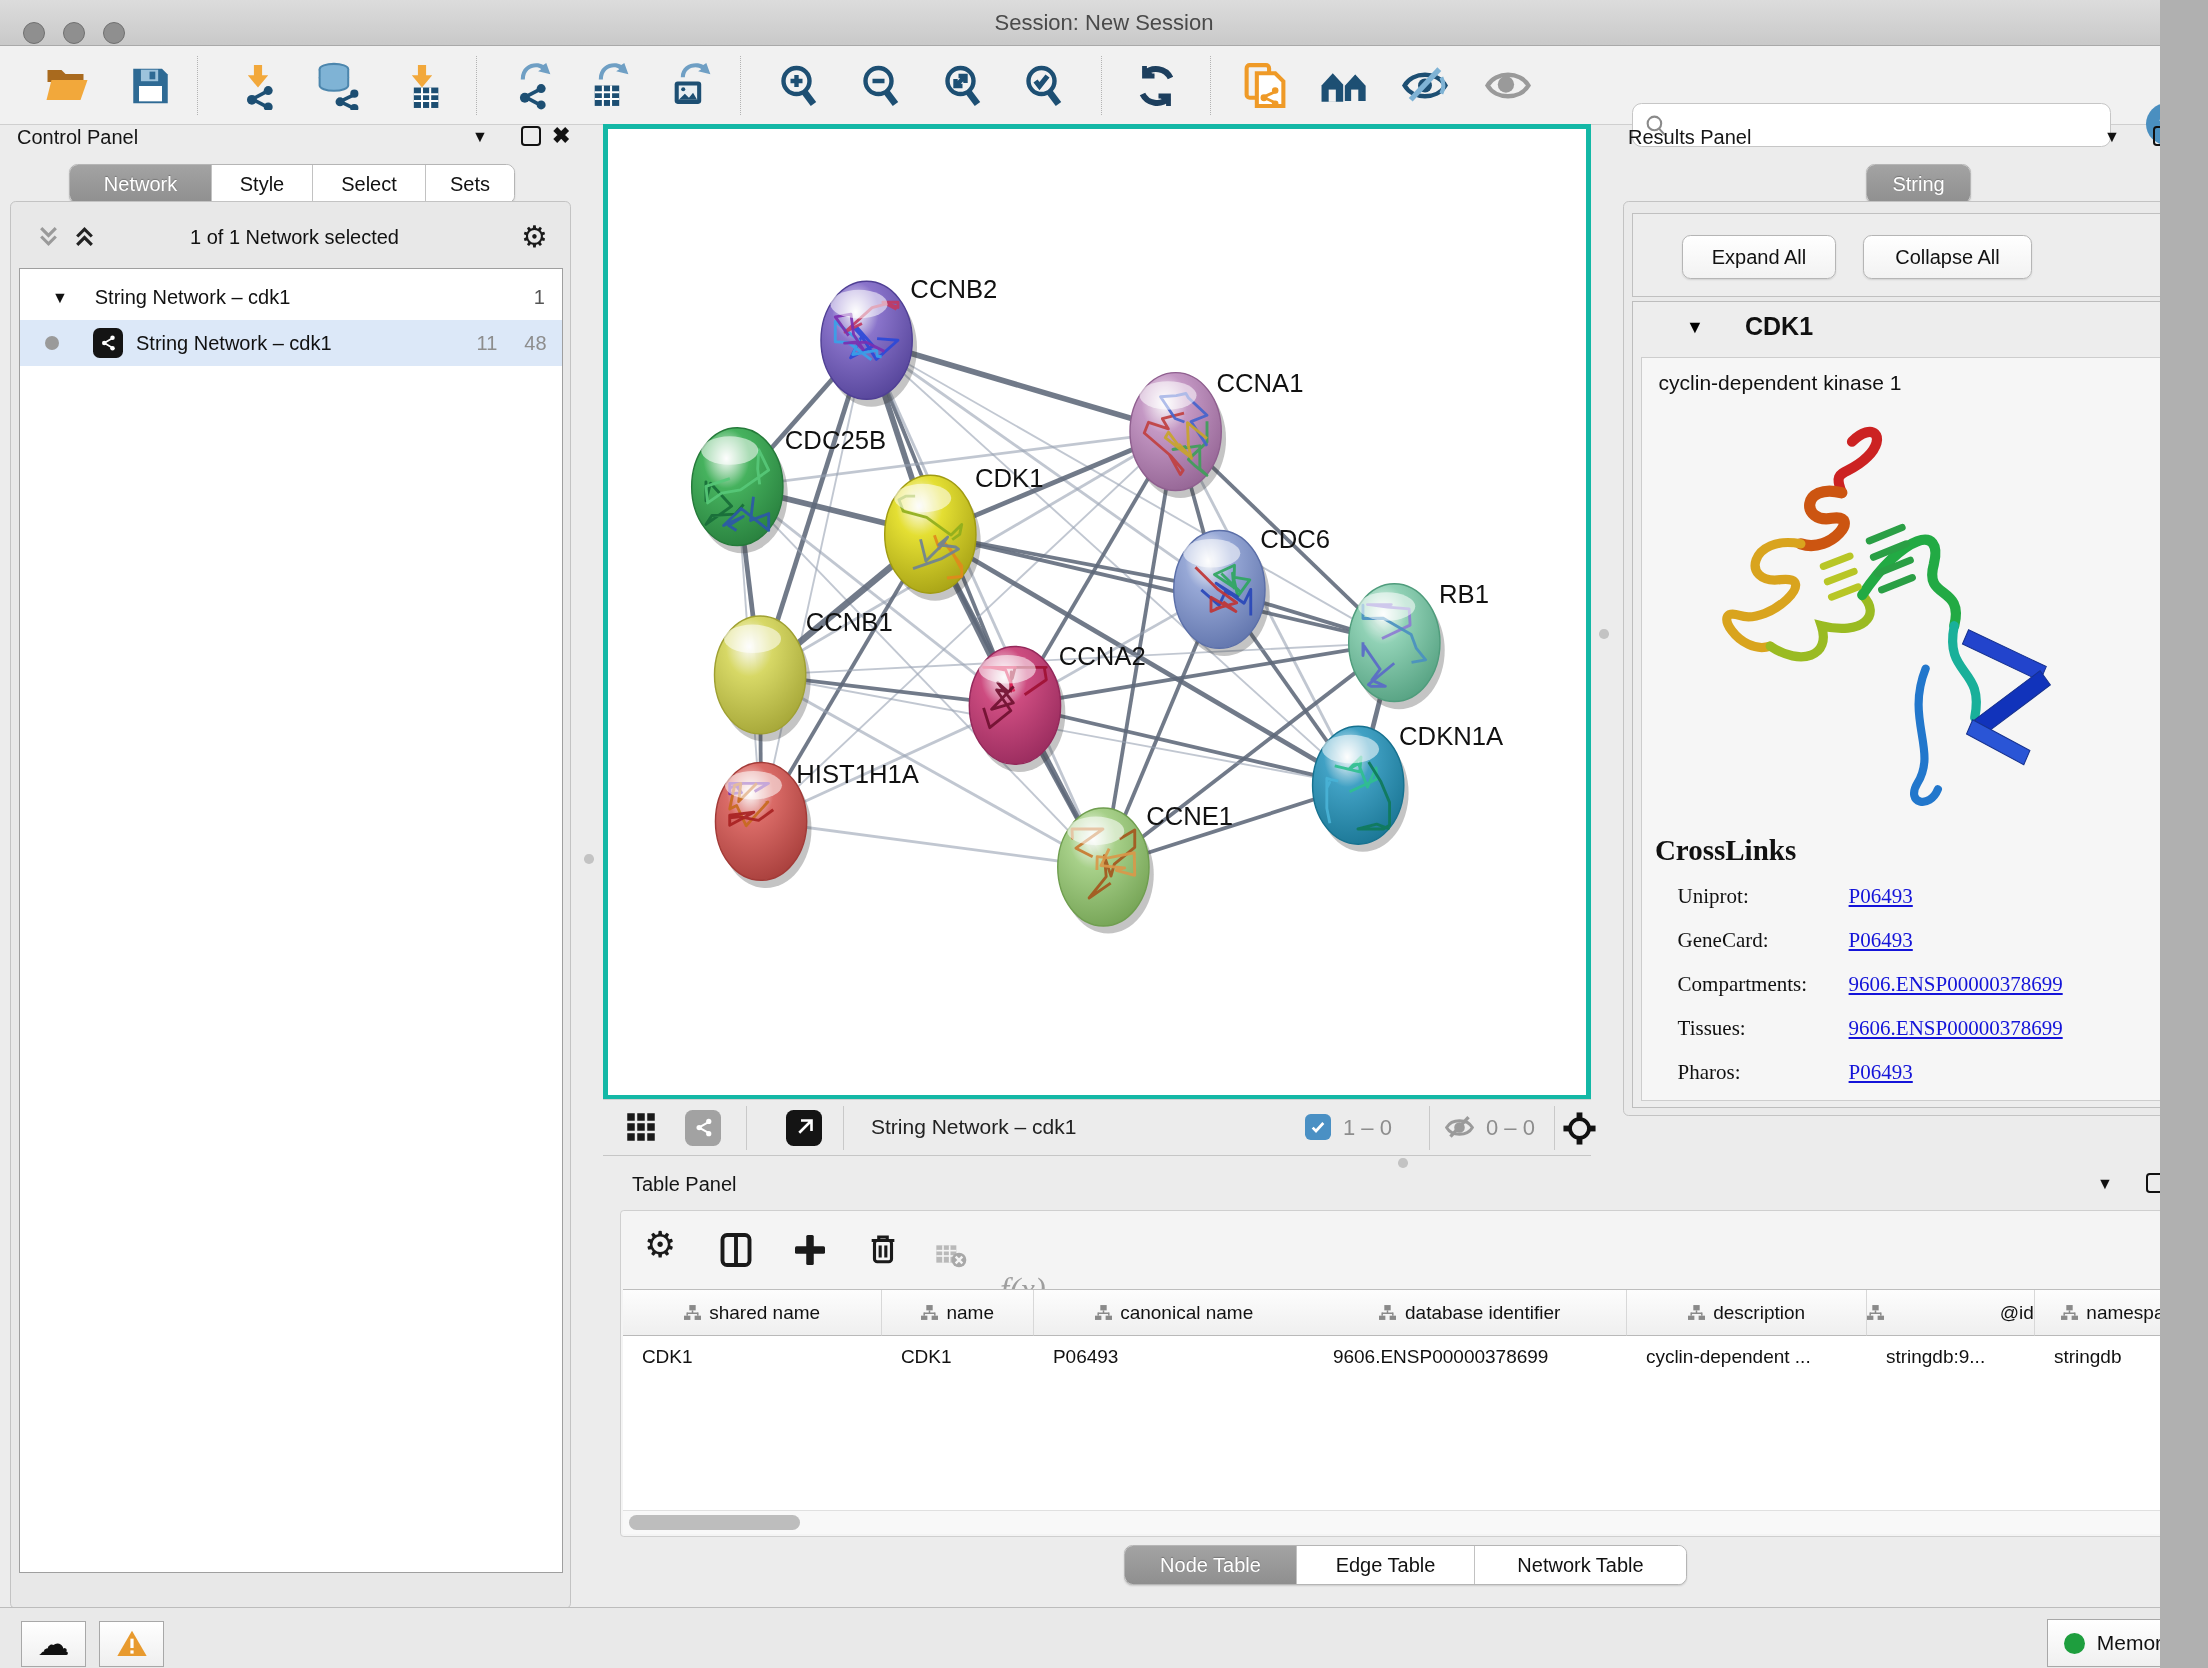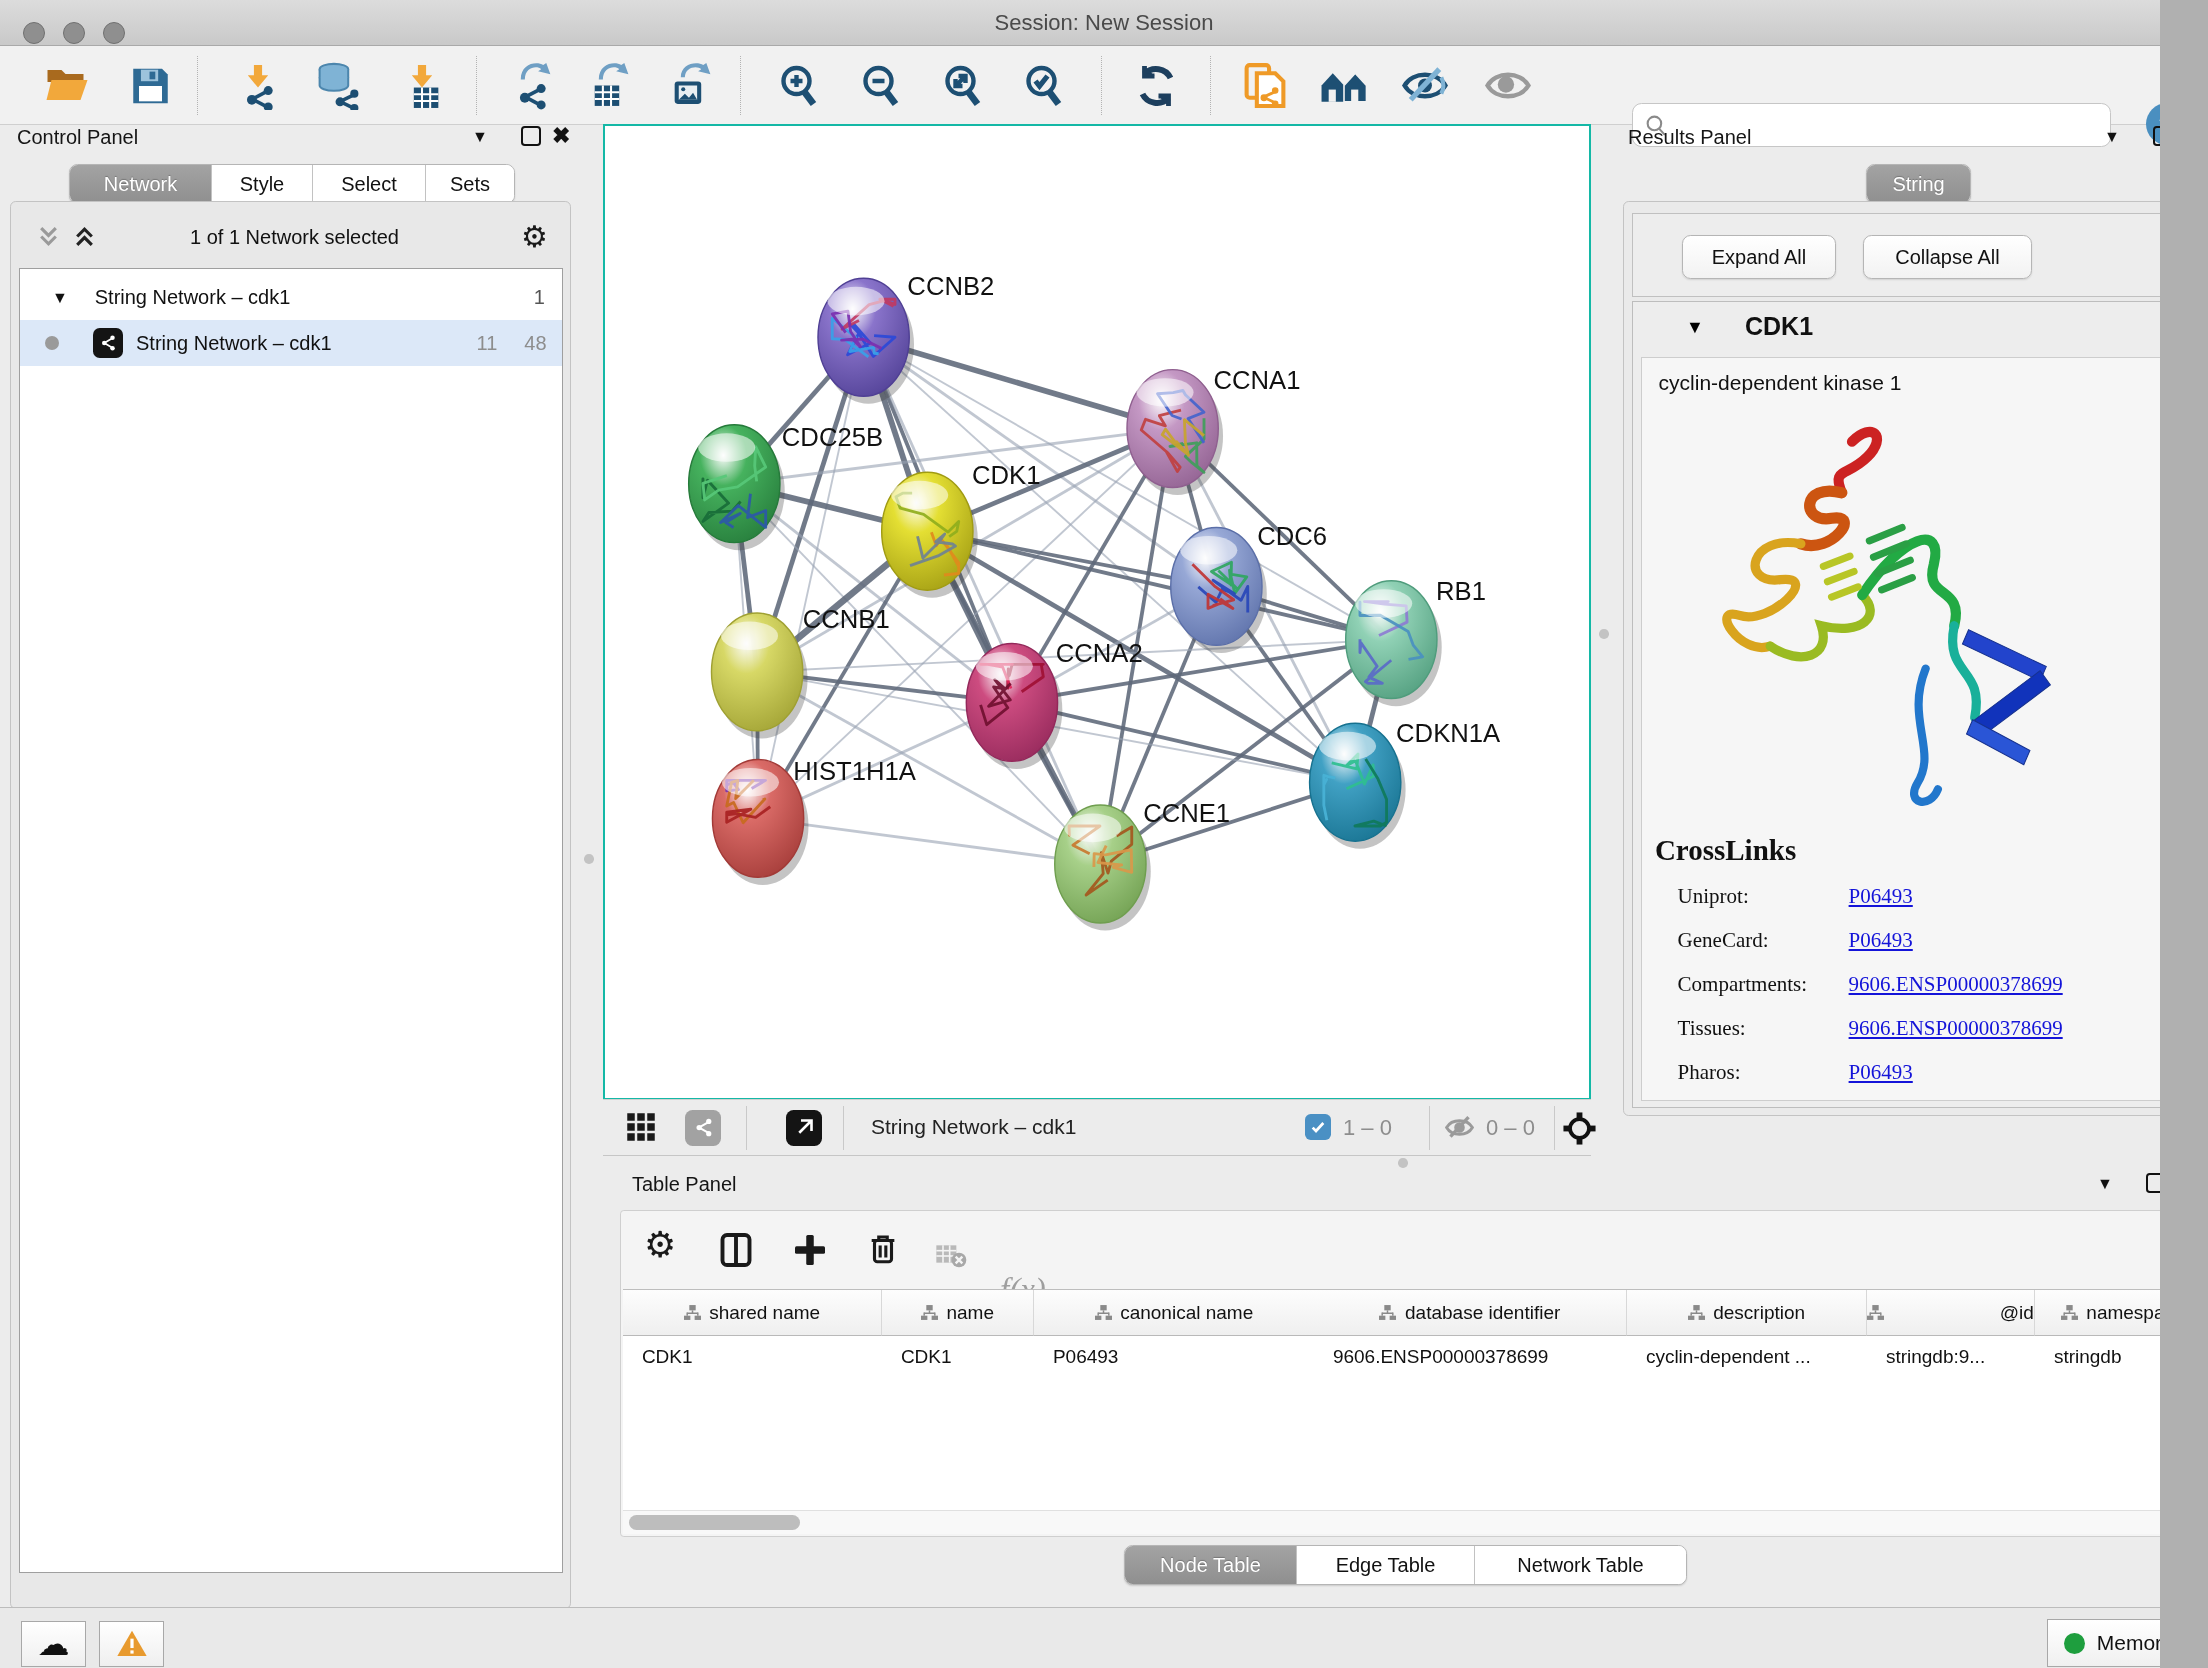--- a/index.html
+++ b/index.html
@@ -25,21 +25,21 @@
   .groupbox{position:absolute;background:#e8e8e8;border:1.4px solid #c3c3c3;border-radius:5.7px;}
   
   .seg{position:absolute;display:flex;height:38px;border:1px solid #b5b5b5;border-radius:8.6px;overflow:hidden;background:#fff;box-shadow:0 1px 1.9px rgba(0,0,0,.15);}
   .seg .t{display:flex;align-items:center;justify-content:center;font-size:20px;color:#111;background:#fff;border-right:1px solid #c2c2c2;}
   .seg .t:last-child{border-right:none;}
   .seg .t.sel{background:linear-gradient(#a3a3a3,#8f8f8f);color:#fff;text-shadow:0 -1px 1px rgba(0,0,0,.25);}
   
   #cp-hdr{left:17px;top:126px;}
   .tree-row{position:absolute;left:21px;width:538px;height:46px;display:flex;align-items:center;font-size:20px;color:#111;}
   
-  #netview{left:603px;top:124px;width:988px;height:976px;background:#fff;border:2px solid #14b8a6;box-sizing:border-box;}
+  #netview{left:603px;top:124px;width:988px;height:976px;background:#fff;border:5px solid #14b8a6;box-sizing:border-box;}
   #netbar{left:603px;top:1099px;width:988px;height:55px;background:#ececec;border-top:1px solid #d0d0d0;border-bottom:1px solid #c6c6c6;}
   .nb-sep{position:absolute;top:5.7px;height:44px;border-left:1px solid #c9c9c9;}
   .node-label{font-size:27px;fill:#111;font-family:"Liberation Sans",sans-serif;}
   
   #rp-hdr{left:1628px;top:126px;}
   .linktext{color:#1414d9;text-decoration:underline;}
   .serif{font-family:"Liberation Serif",serif;}
   .btn{position:absolute;background:linear-gradient(#ffffff,#f2f2f2);border:1px solid #b5b5b5;border-radius:8.6px;font-size:20px;color:#111;display:flex;align-items:center;justify-content:center;box-shadow:0 1px 1.9px rgba(0,0,0,.12);}
   
   .thcell{position:absolute;top:0;height:46px;background:linear-gradient(#fdfdfd,#efefef);border-right:1px solid #d8d8d8;border-bottom:1.4px solid #b9b9b9;display:flex;align-items:center;justify-content:center;gap:8.6px;font-size:19px;color:#111;box-sizing:border-box;overflow:hidden;white-space:nowrap;}

